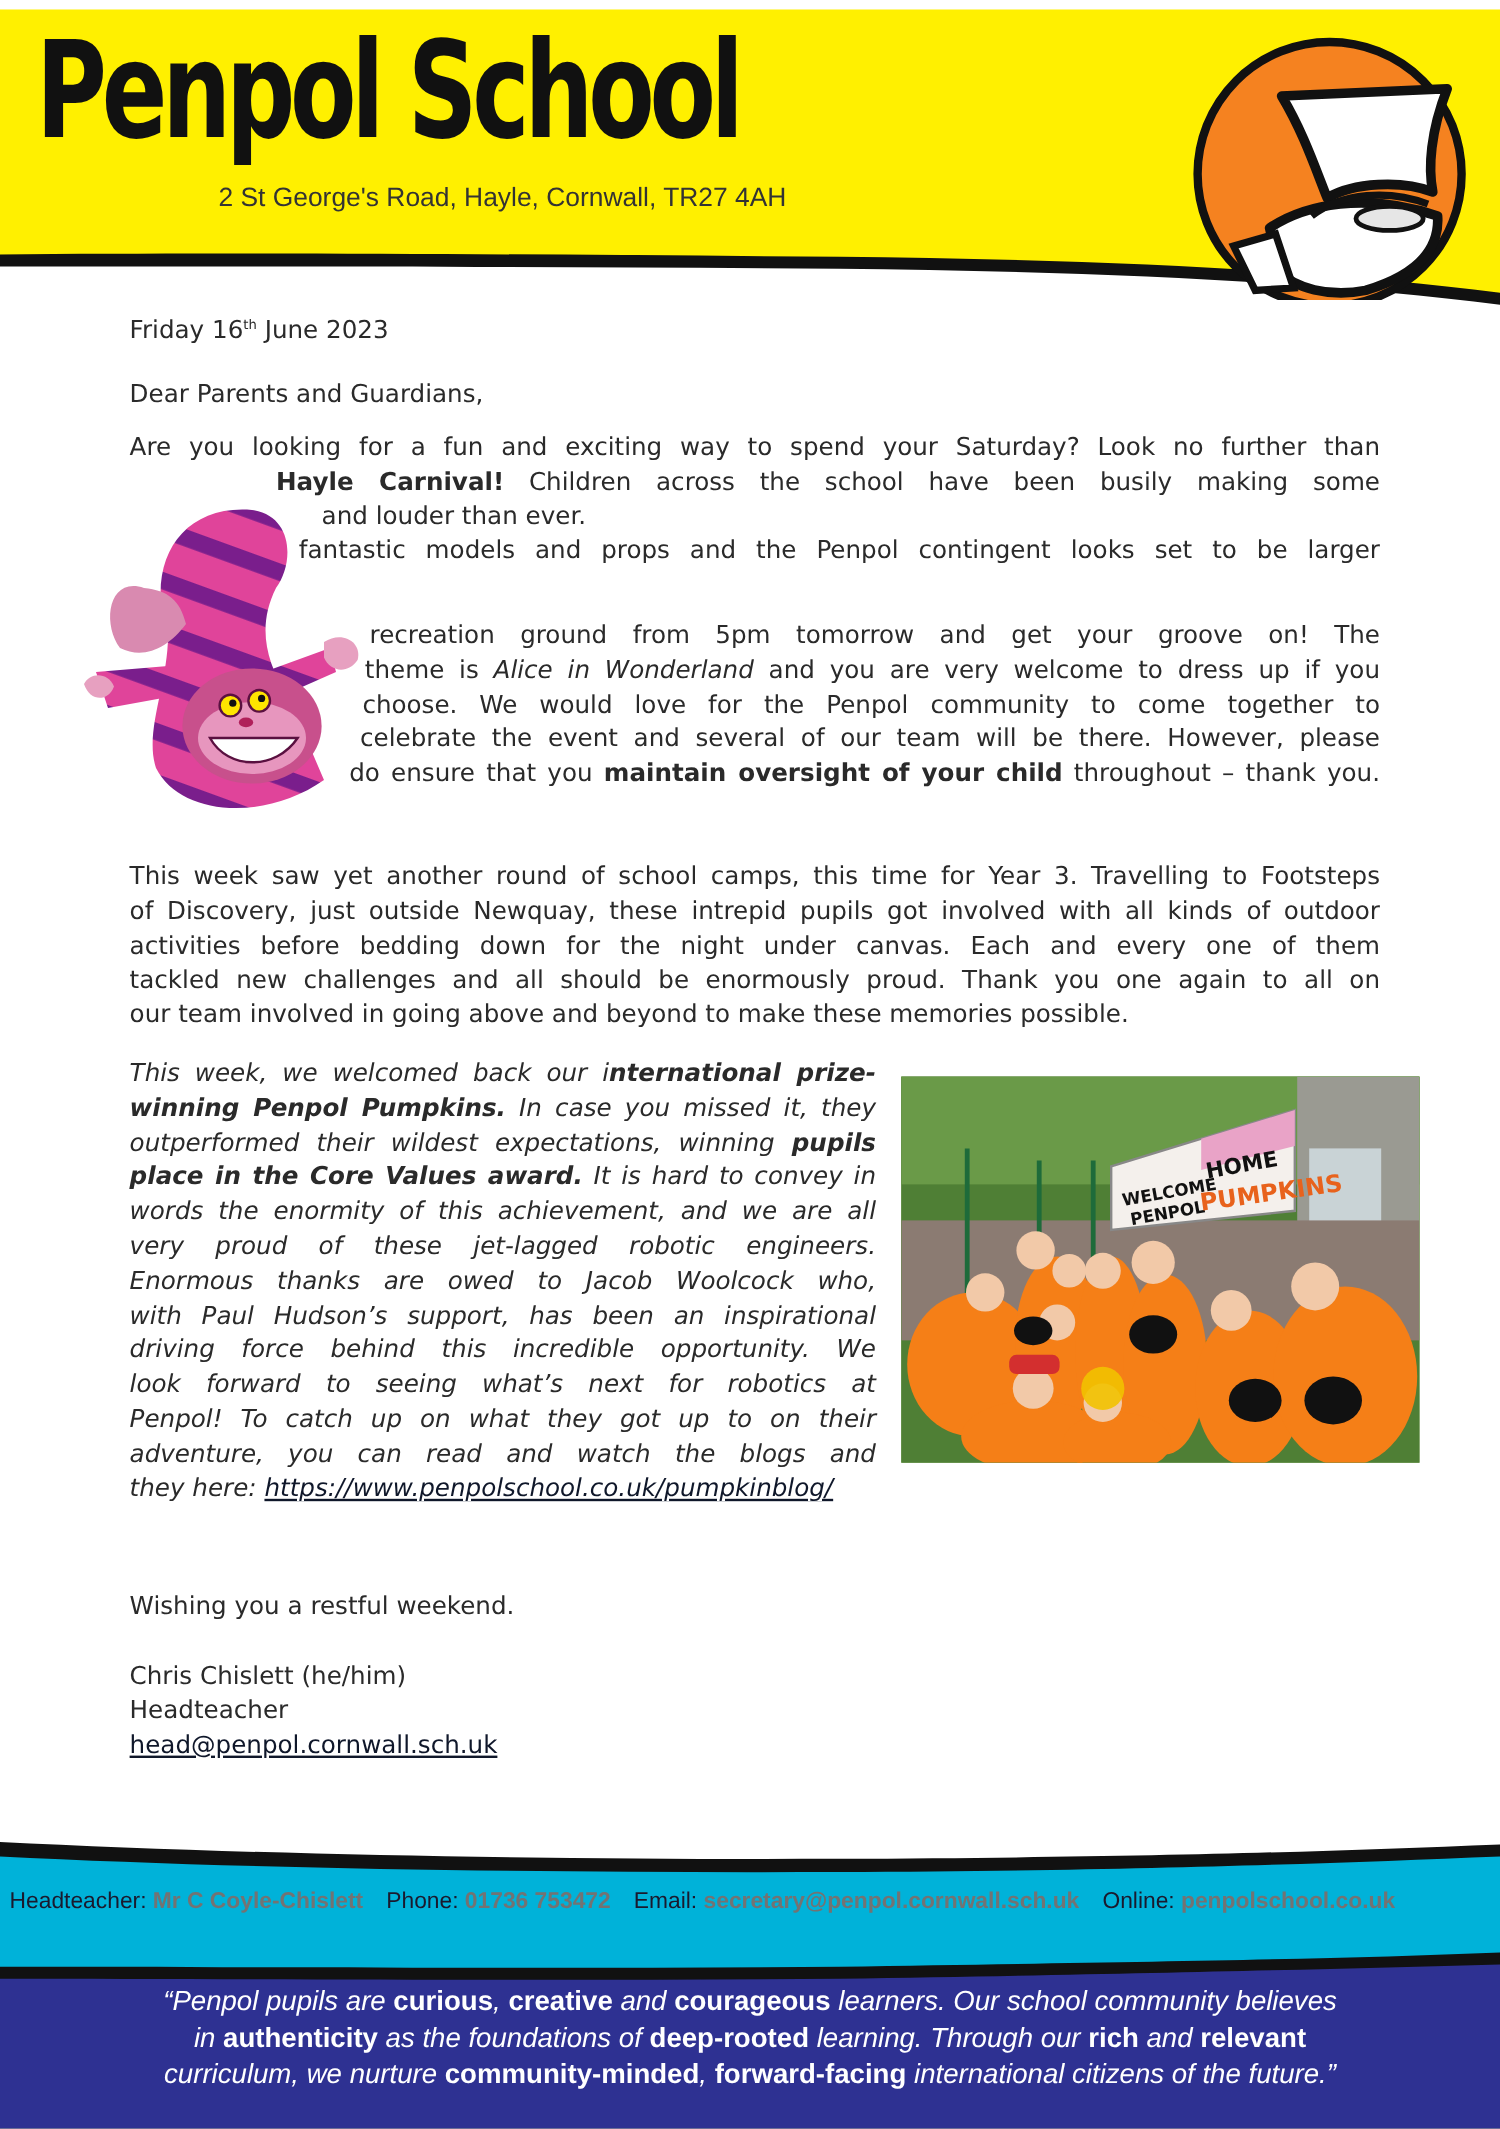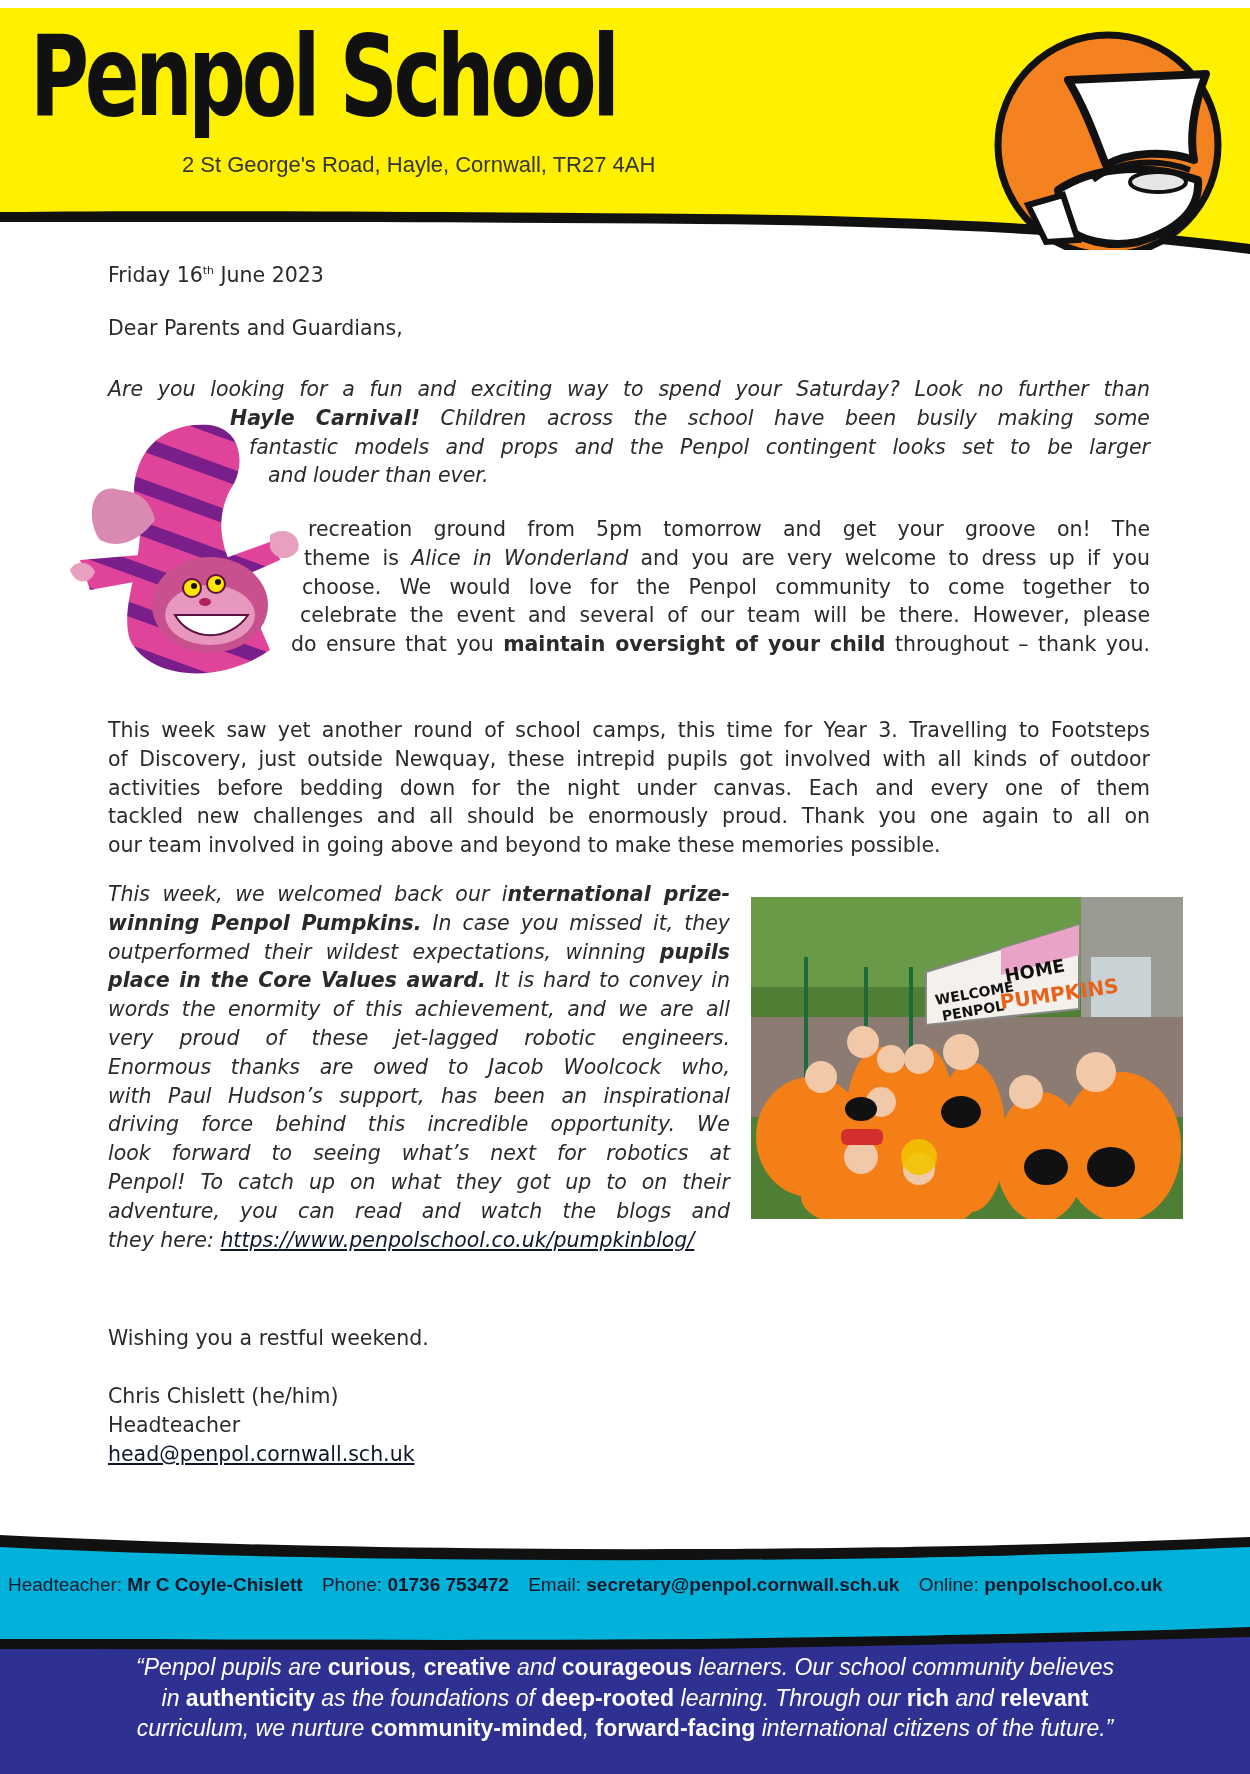--- a/index.html
+++ b/index.html
@@ -20,21 +20,21 @@
     font-family: "Liberation Sans", sans-serif; font-size: 22px; color: #333;
   }
   .logo { position: absolute; left: 968px; top: 30px; }
 
   
   .text { font-family: "DejaVu Sans", sans-serif; font-size: 20.5px; line-height: 28.8px; color: #2a2a2a; }
   .abs { position: absolute; }
   .date { left: 108px; top: 257px; }
   .date sup { font-size: 11px; vertical-align: 8px; }
   .greeting { left: 108px; top: 314px; }
-  .p1 { left: 108px; top: 375px; width: 1042px; font-style: italic; }
+  .p1 { left: 108px; top: 358px; width: 1042px; }
   .p1 .line { display: block; text-align: justify; text-align-last: justify; white-space: nowrap; }
   .p1 .l1 { padding-left: 0; }
   .p1 .l2 { padding-left: 122px; }
   .p1 .l3 { padding-left: 141px; }
   .p1 .l4 { padding-left: 160px; text-align-last: left; }
   .p2 { left: 108px; top: 515px; width: 1042px; }
   .p2 .line { display: block; text-align: justify; text-align-last: justify; white-space: nowrap; }
   .p2 .i1 { padding-left: 202px; }
   .p2 .i2 { padding-left: 200px; }
   .p2 .i3 { padding-left: 196px; }
@@ -62,21 +62,21 @@
   
   .cat { position: absolute; left: 70px; top: 410px; }
 
   
   .footer { position: absolute; left: 0; top: 1535px; width: 1250px; height: 239px; }
   .footer svg { position: absolute; left: 0; top: 0; }
   .contact {
     position: absolute; left: 8px; top: 1574px; width: 1240px;
     font-family: "Liberation Sans", sans-serif; font-size: 19px; color: #1a1a2e; white-space: nowrap;
   }
-  .contact b { font-weight: bold; color: #0f172a; }
+  .contact b { font-weight: bold; color: #737373; }
   .contact .gap { display: inline-block; width: 14px; }
   .motto {
     position: absolute; left: 40px; top: 1652px; width: 1170px; text-align: center;
     font-family: "Liberation Sans", sans-serif; font-size: 23px; line-height: 30.5px; color: #ffffff; font-style: italic;
   }
   .motto b { font-style: normal; font-weight: bold; }
 </style>
 </head>
 <body>
 
@@ -119,22 +119,22 @@
   <circle cx="122" cy="178" r="9" fill="#FFE500" stroke="#5a1040" stroke-width="2"></circle>
   <circle cx="146" cy="174" r="9" fill="#FFE500" stroke="#5a1040" stroke-width="2"></circle>
   <circle cx="124" cy="176" r="3" fill="#111"></circle>
   <circle cx="148" cy="172" r="3" fill="#111"></circle>
   <ellipse cx="135" cy="192" rx="6" ry="4" fill="#B0205A"></ellipse>
 </svg>
 
 <div class="abs text p1">
   <span class="line l1">Are you looking for a fun and exciting way to spend your Saturday? Look no further than</span>
   <span class="line l2"><b>Hayle Carnival!</b><span> Children across the school have been busily making some</span></span>
+  <span class="line l4">and louder than ever.</span>
   <span class="line l3">fantastic models and props and the Penpol contingent looks set to be larger</span>
-  <span class="line l4">and louder than ever.</span>
 </div>
 
 <div class="abs text p2">
   <span class="line i2">recreation ground  from 5pm tomorrow and get your groove on! The</span>
   <span class="line i3"><span>theme is </span><i>Alice in Wonderland</i><span> and you are very welcome to dress up if you</span></span>
   <span class="line i4">choose.  We would love for the Penpol community to come together to</span>
   <span class="line i5">celebrate the event and several of our team will be there. However, please</span>
   <span class="line i6"><span>do ensure that you </span><b>maintain oversight of your child</b><span> throughout – thank you.</span></span>
 </div>
 

